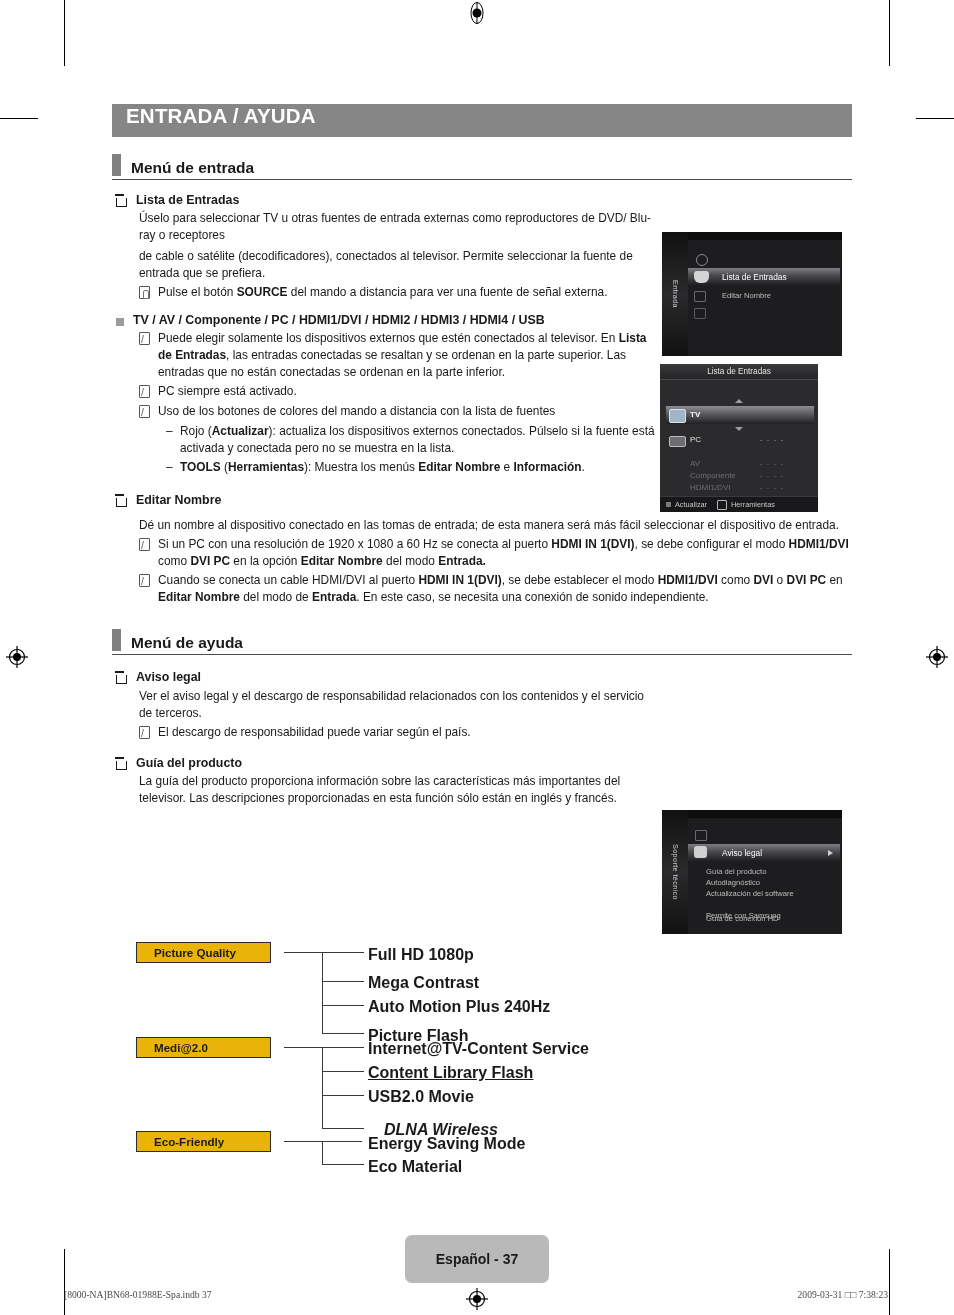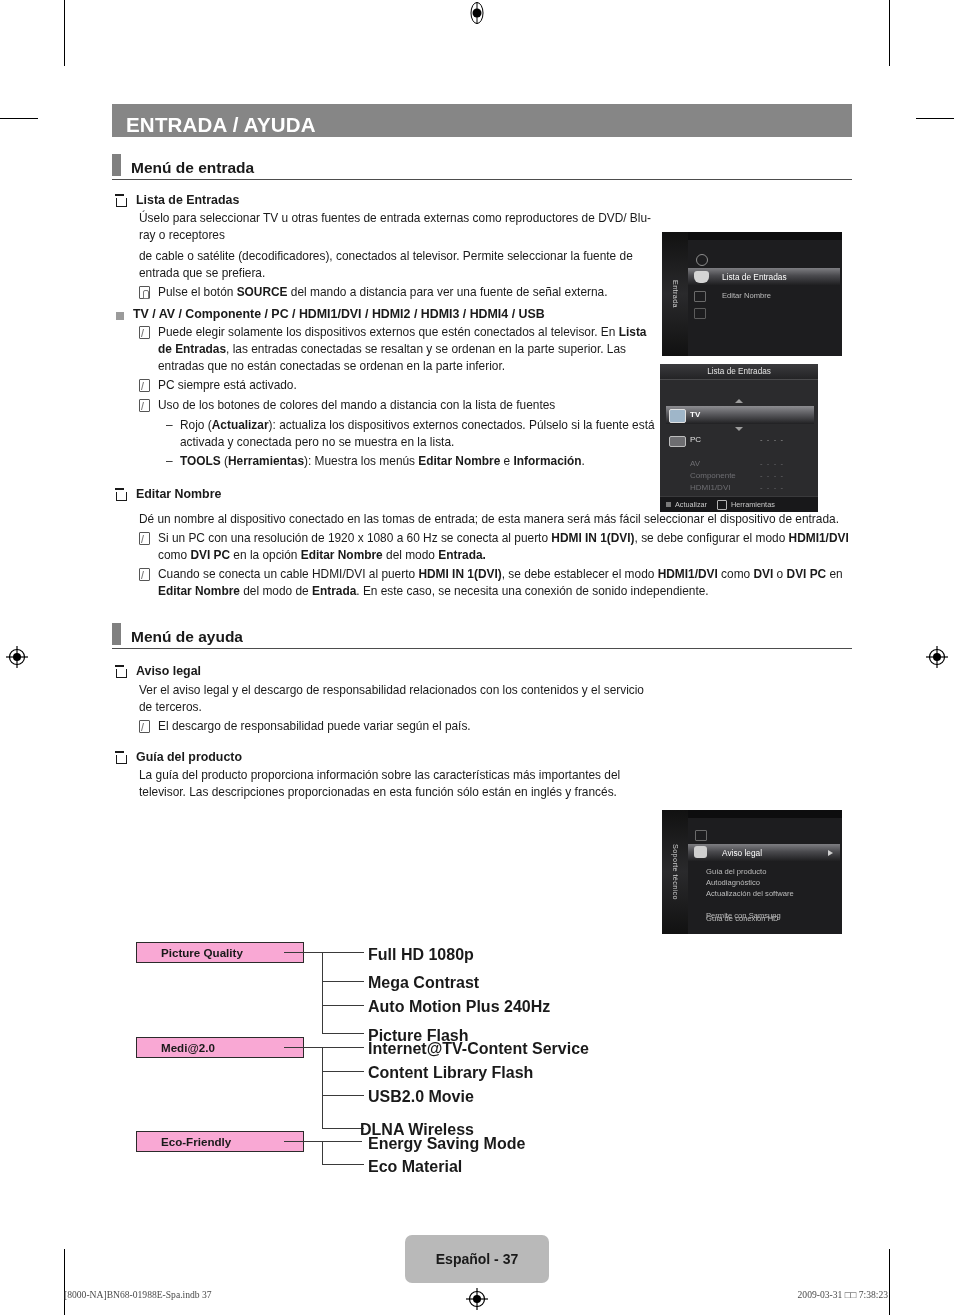--- a/index.html
+++ b/index.html
@@ -26,21 +26,21 @@
   .page {
     position: absolute;
     left: 112px; top: 104px;
     width: 740px;
   }
 
   
   .title-band {
     background: #868686;
     height: 33px;
-    display: flex; align-items: flex-end;
+    display: flex; align-items: flex-start;
     padding-left: 14px;
     box-sizing: border-box;
   }
   .title-band h1 {
     margin: 0;
     font-size: 20.5px;
     font-weight: bold;
     color: #ffffff;
     letter-spacing: .2px;
   }
@@ -269,25 +269,25 @@
   }
 
   
   .tree {
     position: absolute;
     left: 136px; top: 942px;
     width: 560px; height: 238px;
   }
   .tbox {
     position:absolute;
-    width: 168px; height: 21px;
+    width: 135px; height: 21px;
     border: 1.4px solid #2b2b2b;
-    background: #f9a8d4;
+    background: #eab308;
     display:flex; align-items:center;
-    padding-left: 24px;
+    padding-left: 17px;
     box-sizing: border-box;
     font-size: 11.6px; font-weight: bold;
   }
   .tleaf {
     position:absolute;
     font-size: 16px; font-weight: bold;
     white-space: nowrap;
   }
   .ln-h { position:absolute; height: 1.4px; background:#3a3a3a; }
   .ln-v { position:absolute; width: 1.4px; background:#3a3a3a; }
@@ -374,21 +374,21 @@
     <div class="body-col">
       <p class="txt">Úselo para seleccionar TV u otras fuentes de entrada externas como reproductores de DVD/ Blu-ray o receptores</p>
       <p class="txt" style="margin-top:4px;">de cable o satélite (decodificadores), conectados al televisor. Permite seleccionar la fuente de entrada que se prefiera.</p>
       <div class="note">
         <span class="nicon"><span class="ico-hand"></span></span>
         <span class="ntext"><span>Pulse el botón </span><b>SOURCE</b><span> del mando a distancia para ver una fuente de señal externa.</span></span>
       </div>
     </div>
   </div>
 
-  <div class="item" style="margin-top:5px;">
+  <div class="item" style="margin-top:11px;">
     <div class="hdr">
       <span class="sq"><span class="filled-sq"></span></span>
       <span>TV / AV / Componente / PC / HDMI1/DVI / HDMI2 / HDMI3 / HDMI4 / USB</span>
     </div>
     <div class="body-col">
       <div class="note">
         <span class="nicon"><span class="ico-note"></span></span>
         <span class="ntext"><span>Puede elegir solamente los dispositivos externos que estén conectados al televisor. En </span><b>Lista de Entradas</b><span>, las entradas conectadas se resaltan y se ordenan en la parte superior. Las entradas que no están conectadas se ordenan en la parte inferior.</span></span>
       </div>
       <div class="note">
@@ -546,23 +546,23 @@
   <div class="tbox" style="left:0; top:95px;">
     <span>Medi@2.0</span>
   </div>
   <div class="ln-h" style="left:148px; top:105px; width:78px;"></div>
   <div class="ln-v" style="left:186px; top:105px; height:82px;"></div>
   <div class="ln-h" style="left:186px; top:105px; width:42px;"></div>
   <div class="ln-h" style="left:186px; top:129px; width:42px;"></div>
   <div class="ln-h" style="left:186px; top:153px; width:42px;"></div>
   <div class="ln-h" style="left:186px; top:186px; width:42px;"></div>
   <div class="tleaf" style="left:232px; top:98px;"><span>Internet@TV-Content Service</span></div>
-  <div class="tleaf" style="left:232px; top:122px;"><span>Content Library Flash</span></div>
+  <div class="tleaf" style="left:232px; top:122px;text-decoration:underline;"><span>Content Library Flash</span></div>
   <div class="tleaf" style="left:232px; top:146px;"><span>USB2.0 Movie</span></div>
-  <div class="tleaf" style="left:224px; top:179px;"><span>DLNA Wireless</span></div>
+  <div class="tleaf" style="left:248px; top:179px;font-style:italic;"><span>DLNA Wireless</span></div>
 
   <div class="tbox" style="left:0; top:189px;">
     <span>Eco-Friendly</span>
   </div>
   <div class="ln-h" style="left:148px; top:199px; width:78px;"></div>
   <div class="ln-v" style="left:186px; top:199px; height:24px;"></div>
   <div class="ln-h" style="left:186px; top:222px; width:42px;"></div>
   <div class="tleaf" style="left:232px; top:193px;"><span>Energy Saving Mode</span></div>
   <div class="tleaf" style="left:232px; top:216px;"><span>Eco Material</span></div>
 </div>

